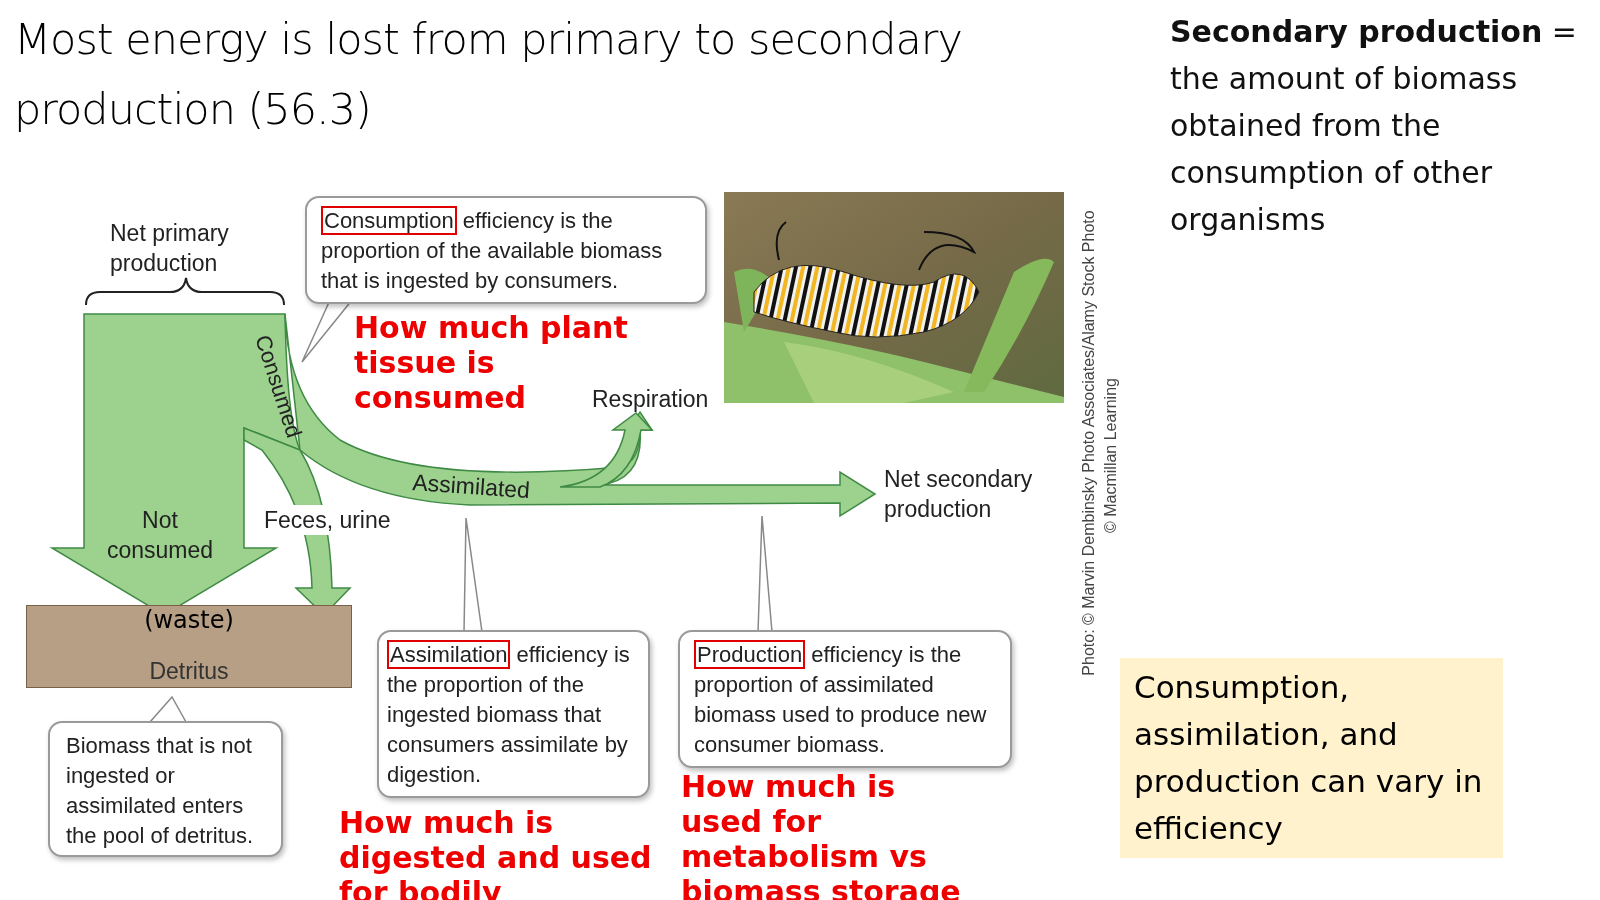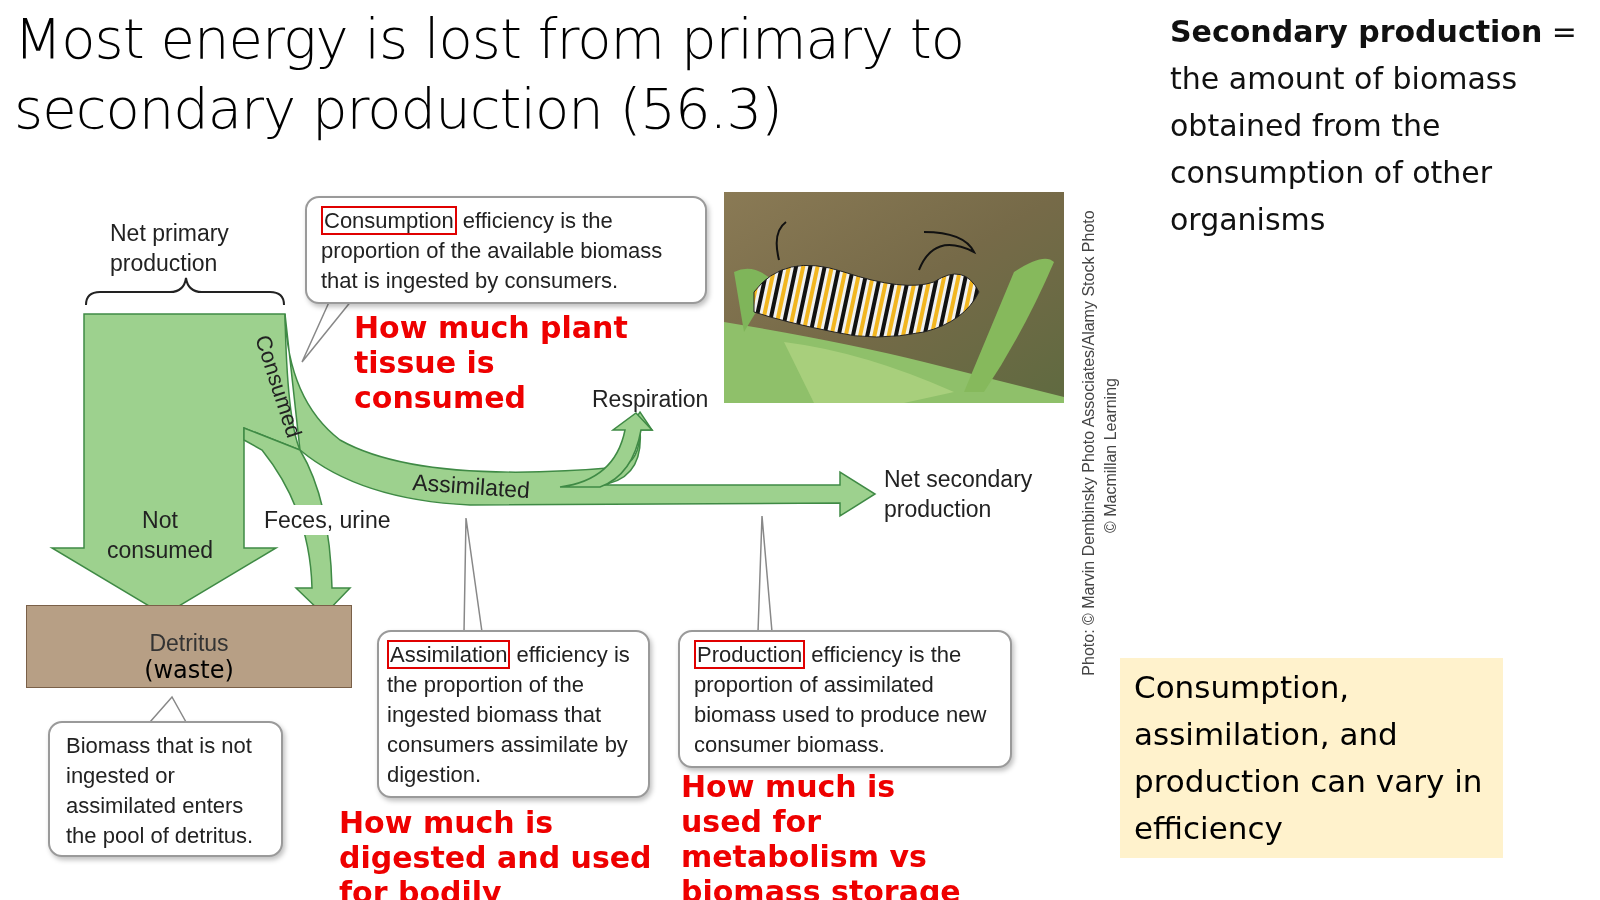--- a/index.html
+++ b/index.html
@@ -1,17 +1,17 @@
 <!DOCTYPE html>
 <html><head>
 <meta charset="utf-8">
 <style>
   html, body { margin:0; padding:0; }
   body { width:1600px; height:900px; background:#ffffff; position:relative; overflow:hidden; font-family:"Liberation Sans", sans-serif; }
-  .title { position:absolute; left:14px; top:4px; width:1150px; font-family:"DejaVu Sans", sans-serif; font-size:56px; line-height:70px; color:#000; font-weight:300; letter-spacing:-1px; }
+  .title { position:absolute; left:14px; top:4px; width:1150px; font-family:"DejaVu Sans", sans-serif; font-size:43px; line-height:70px; color:#000; font-weight:300; letter-spacing:-1px; }
   .definition { position:absolute; left:1170px; top:8px; width:420px; font-family:"DejaVu Sans", sans-serif; font-size:30px; line-height:47px; color:#111; }
   .definition b { font-weight:bold;text-align:right; }
   .summary { position:absolute; left:1120px; top:658px; width:383px; height:200px; background:#fff2cc; box-sizing:border-box; padding:6px 14px; font-family:"DejaVu Sans", sans-serif; font-size:31px; line-height:47px; color:#000; }
   .credit { position:absolute; left:1070px; top:690px; transform-origin:0 0; transform:rotate(-90deg); font-size:16px; line-height:22px; color:#444; white-space:nowrap; text-align:center; width:500px; }
   .diagram { position:absolute; left:0; top:0; }
   .lbl { position:absolute; font-size:23px; color:#222; line-height:30px; }
   .callout { position:absolute; background:#fff; border:2px solid #9a9a9a; border-radius:14px; box-shadow:2px 3px 5px rgba(0,0,0,0.25); font-size:22px; line-height:30px; color:#222; box-sizing:border-box; }
   .hl { border:2.5px solid #e00000; padding:0 1px; }
   .red { position:absolute; color:#ee0000; font-weight:bold; font-size:30px; line-height:35px; font-family:"DejaVu Sans", sans-serif; }
   .detritus { position:absolute; left:26px; top:605px; width:326px; height:83px; background:#b79f85; border:1.5px solid #7a6048; box-sizing:border-box; text-align:center; }
@@ -48,22 +48,22 @@
   <text x="412" y="490" transform="rotate(4 412 490)" font-family="Liberation Sans, sans-serif" font-size="23" fill="#222">Assimilated</text>
 </svg>
 
 <div class="lbl" style="left:110px;top:218px;width:150px;text-align:left;">Net primary production</div>
 <div class="lbl" style="left:100px;top:505px;width:120px;text-align:center;">Not consumed</div>
 <div class="lbl" style="left:264px;top:505px;background:#fff;">Feces, urine</div>
 <div class="lbl" style="left:572px;top:384px;margin-left:20px;">Respiration</div>
 <div class="lbl" style="left:884px;top:464px;width:170px;">Net secondary production</div>
 
 <div class="detritus">
+  <div style="font-family:'DejaVu Sans',sans-serif;font-size:24px;color:#000;line-height:28px;">(waste)</div>
   <div style="font-size:23px;color:#333;margin-top:24px;line-height:26px;">Detritus</div>
-  <div style="font-family:'DejaVu Sans',sans-serif;font-size:24px;color:#000;line-height:28px;">(waste)</div>
 </div>
 
 <div class="callout" style="left:305px;top:196px;width:402px;height:108px;padding:8px 14px;">
   <span class="hl">Consumption</span><span> efficiency is the proportion of the available biomass that is ingested by consumers.</span>
 </div>
 <div class="callout" style="left:377px;top:630px;width:273px;height:168px;padding:8px 8px;">
   <span class="hl">Assimilation</span><span> efficiency is the proportion of the ingested biomass that consumers assimilate by digestion.</span>
 </div>
 <div class="callout" style="left:678px;top:630px;width:334px;height:138px;padding:8px 14px;">
   <span class="hl">Production</span><span> efficiency is the proportion of assimilated biomass used to produce new consumer biomass.</span>

